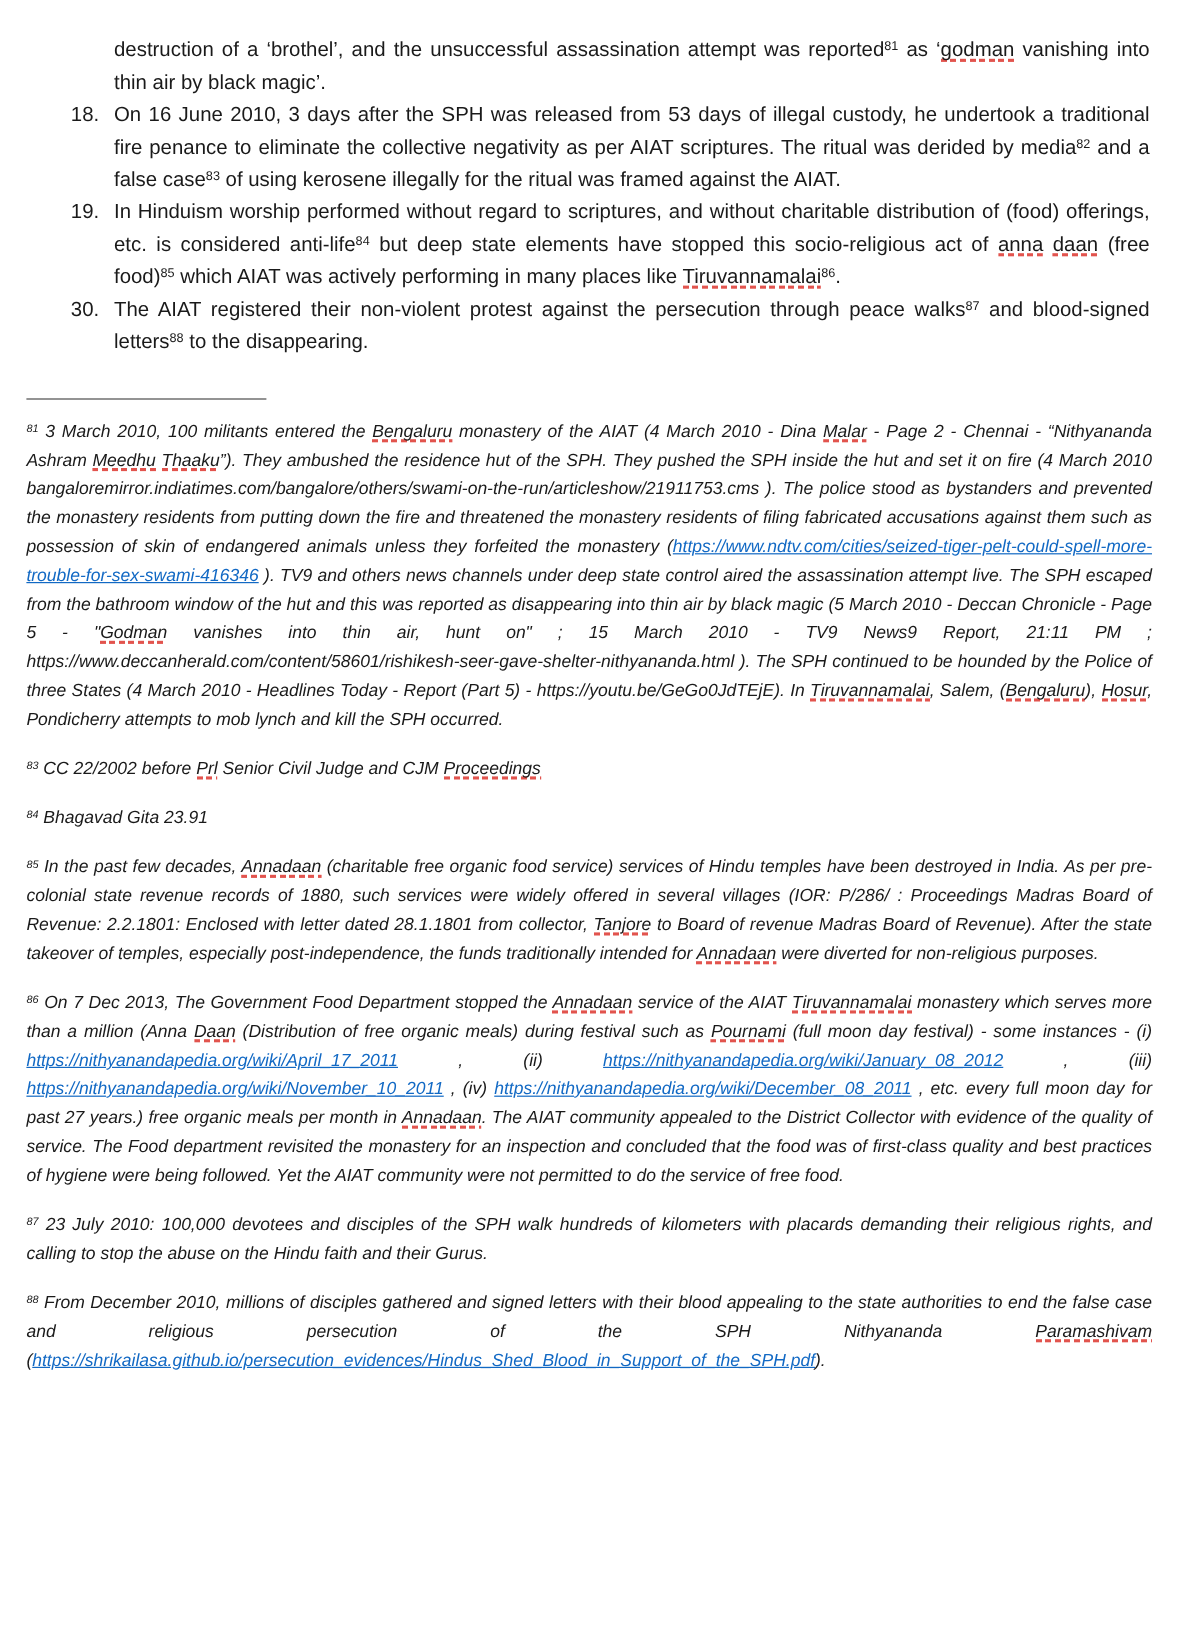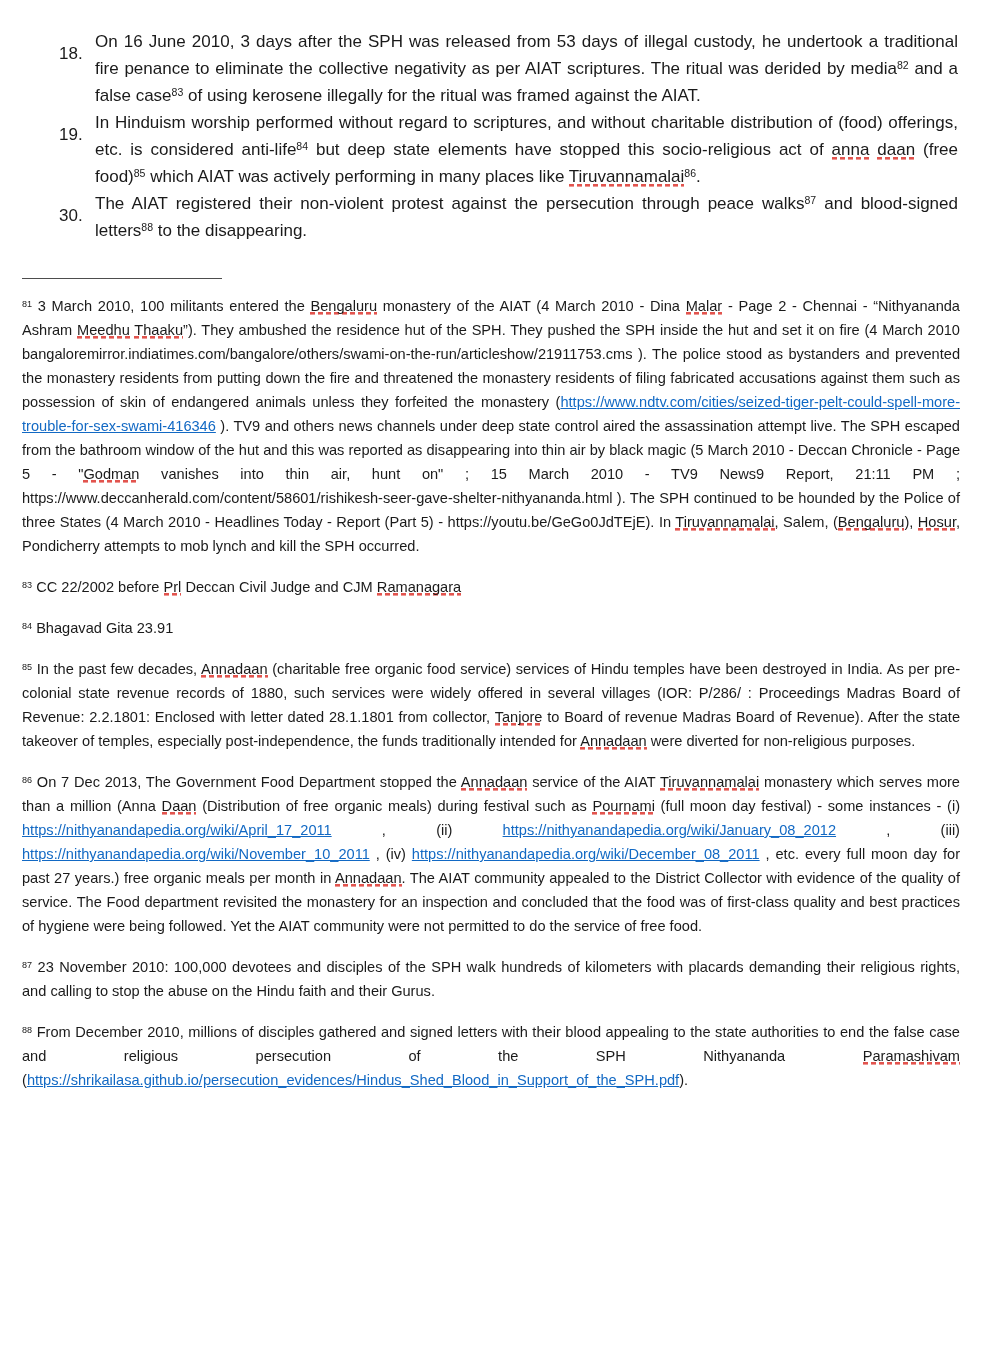--- a/index.html
+++ b/index.html
@@ -13,21 +13,21 @@
   body{
     width:994px;height:1358px;background:var(--bg);
     font-family:"Liberation Sans",sans-serif;color:var(--text);
     overflow:hidden;position:relative;
   }
   .main-text{
     margin:28px 36px 0 95px;width:863px;
     font-size:17px;line-height:27px;
   }
   .item{position:relative;text-align:justify;}
-  .num{position:absolute;left:-36px;top:12px;}
+  .num{position:absolute;left:-36px;top:0;}
   sup.fnref{
     font-size:0.62em;line-height:0;
     vertical-align:baseline;position:relative;top:-0.45em;
   }
   .link{
     color:var(--link);
     text-decoration:underline;
     text-decoration-color:var(--link);
     overflow-wrap:anywhere;
   }
@@ -40,50 +40,51 @@
   }
   .fn-sep{
     border:none;border-top:1.6px solid var(--separator);
     width:200px;margin:34px 0 15px 22px;
   }
   .footnotes{
     margin:0 34px 0 22px;width:938px;
     font-size:14.6px;line-height:24px;
   }
   .footnote{margin:0 0 17px 0;}
-  .footnote p{margin:0;text-align:justify;}
+  .footnote p{margin:0;text-align:justify;font-style:italic;}
 </style>
 </head>
 <body>
 
 <div class="page">
   <div class="main-text" id="main-list">
+      <div class="item"><span>destruction of a ‘brothel’, and the unsuccessful assassination attempt was reported</span><sup class="fnref">81</sup><span> as ‘</span><span class="sp">godman</span><span> vanishing into thin air by black magic’.</span></div>
       <div class="item"><span class="num">18.</span><span>On 16 June 2010, 3 days after the SPH was released from 53 days of illegal custody, he undertook a traditional fire penance to eliminate the collective negativity as per AIAT scriptures. The ritual was derided by media</span><sup class="fnref">82</sup><span> and a false case</span><sup class="fnref">83</sup><span> of using kerosene illegally for the ritual was framed against the AIAT.</span></div>
       <div class="item"><span class="num">19.</span><span>In Hinduism worship performed without regard to scriptures, and without charitable distribution of (food) offerings, etc. is considered anti-life</span><sup class="fnref">84</sup><span> but deep state elements have stopped this socio-religious act of </span><span class="sp">anna</span><span> </span><span class="sp">daan</span><span> (free food)</span><sup class="fnref">85</sup><span> which AIAT was actively performing in many places like </span><span class="sp">Tiruvannamalai</span><sup class="fnref">86</sup><span>.</span></div>
       <div class="item"><span class="num">30.</span><span>The AIAT registered their non-violent protest against the persecution through peace walks</span><sup class="fnref">87</sup><span> and blood-signed letters</span><sup class="fnref">88</sup><span> to the disappearing.</span></div>
     </div>
   <hr class="fn-sep">
   <div class="footnotes" id="footnotes">
       <div class="footnote">
         <p><sup class="fnref">81</sup> <span>3 March 2010, 100 militants entered the </span><span class="sp">Bengaluru</span><span> monastery of the AIAT (4 March 2010 - Dina </span><span class="sp">Malar</span><span> - Page 2 - Chennai - “Nithyananda Ashram </span><span class="sp">Meedhu</span><span> </span><span class="sp">Thaaku</span><span>”). They ambushed the residence hut of the SPH. They pushed the SPH inside the hut and set it on fire (4 March 2010 bangaloremirror.indiatimes.com/bangalore/others/swami-on-the-run/articleshow/21911753.cms ). The police stood as bystanders and prevented the monastery residents from putting down the fire and threatened the monastery residents of filing fabricated accusations against them such as possession of skin of endangered animals unless they forfeited the monastery (</span><span class="link">https://www.ndtv.com/cities/seized-tiger-pelt-could-spell-more-trouble-for-sex-swami-416346</span><span> ). TV9 and others news channels under deep state control aired the assassination attempt live. The SPH escaped from the bathroom window of the hut and this was reported as disappearing into thin air by black magic (5 March 2010 - Deccan Chronicle - Page 5 - "</span><span class="sp">Godman</span><span> vanishes into thin air, hunt on" ; 15 March 2010 - TV9 News9 Report, 21:11 PM ; https://www.deccanherald.com/content/58601/rishikesh-seer-gave-shelter-nithyananda.html ). The SPH continued to be hounded by the Police of three States (4 March 2010 - Headlines Today - Report (Part 5) - https://youtu.be/GeGo0JdTEjE). In </span><span class="sp">Tiruvannamalai</span><span>, Salem, (</span><span class="sp">Bengaluru</span><span>), </span><span class="sp">Hosur</span><span>, Pondicherry attempts to mob lynch and kill the SPH occurred.</span></p>
       </div>
       <div class="footnote">
       </div>
       <div class="footnote">
-        <p><sup class="fnref">83</sup> <span>CC 22/2002 before </span><span class="sp">Prl</span><span> Deccan Civil Judge and CJM </span><span class="sp">Ramanagara</span></p>
+        <p><sup class="fnref">83</sup> <span>CC 22/2002 before </span><span class="sp">Prl</span><span> Senior Civil Judge and CJM </span><span class="sp">Proceedings</span></p>
       </div>
       <div class="footnote">
         <p><sup class="fnref">84</sup> <span>Bhagavad Gita 23.91</span></p>
       </div>
       <div class="footnote">
         <p><sup class="fnref">85</sup> <span>In the past few decades, </span><span class="sp">Annadaan</span><span> (charitable free organic food service) services of Hindu temples have been destroyed in India. As per pre-colonial state revenue records of 1880, such services were widely offered in several villages (IOR: P/286/ : Proceedings Madras Board of Revenue: 2.2.1801: Enclosed with letter dated 28.1.1801 from collector, </span><span class="sp">Tanjore</span><span> to Board of revenue Madras Board of Revenue). After the state takeover of temples, especially post-independence, the funds traditionally intended for </span><span class="sp">Annadaan</span><span> were diverted for non-religious purposes.</span></p>
       </div>
       <div class="footnote">
         <p><sup class="fnref">86</sup> <span>On 7 Dec 2013, The Government Food Department stopped the </span><span class="sp">Annadaan</span><span> service of the AIAT </span><span class="sp">Tiruvannamalai</span><span> monastery which serves more than a million (Anna </span><span class="sp">Daan</span><span> (Distribution of free organic meals) during festival such as </span><span class="sp">Pournami</span><span> (full moon day festival) - some instances -  (i) </span><span class="link">https://nithyanandapedia.org/wiki/April_17_2011</span><span> , (ii) </span><span class="link">https://nithyanandapedia.org/wiki/January_08_2012</span><span> , (iii) </span><span class="link">https://nithyanandapedia.org/wiki/November_10_2011</span><span> , (iv) </span><span class="link">https://nithyanandapedia.org/wiki/December_08_2011</span><span> , etc. every full moon day for past 27 years.) free organic meals per month in </span><span class="sp">Annadaan</span><span>. The AIAT community appealed to the District Collector with evidence of the quality of service. The Food department revisited the monastery for an inspection and concluded that the food was of first-class quality and best practices of hygiene were being followed. Yet the AIAT community were not permitted to do the service of free food.</span></p>
       </div>
       <div class="footnote">
-        <p><sup class="fnref">87</sup> <span>23 November 2010: 100,000 devotees and disciples of the SPH walk hundreds of kilometers with placards demanding their religious rights, and calling to stop the abuse on the Hindu faith and their Gurus.</span></p>
+        <p><sup class="fnref">87</sup> <span>23 July 2010: 100,000 devotees and disciples of the SPH walk hundreds of kilometers with placards demanding their religious rights, and calling to stop the abuse on the Hindu faith and their Gurus.</span></p>
       </div>
       <div class="footnote">
         <p><sup class="fnref">88</sup> <span>From December 2010, millions of disciples gathered and signed letters with their blood appealing to the state authorities to end the false case and religious persecution of the SPH Nithyananda </span><span class="sp">Paramashivam</span><span> (</span><span class="link">https://shrikailasa.github.io/persecution_evidences/Hindus_Shed_Blood_in_Support_of_the_SPH.pdf</span><span>).</span></p>
       </div>
     </div>
 </div>
 
 </body></html>

